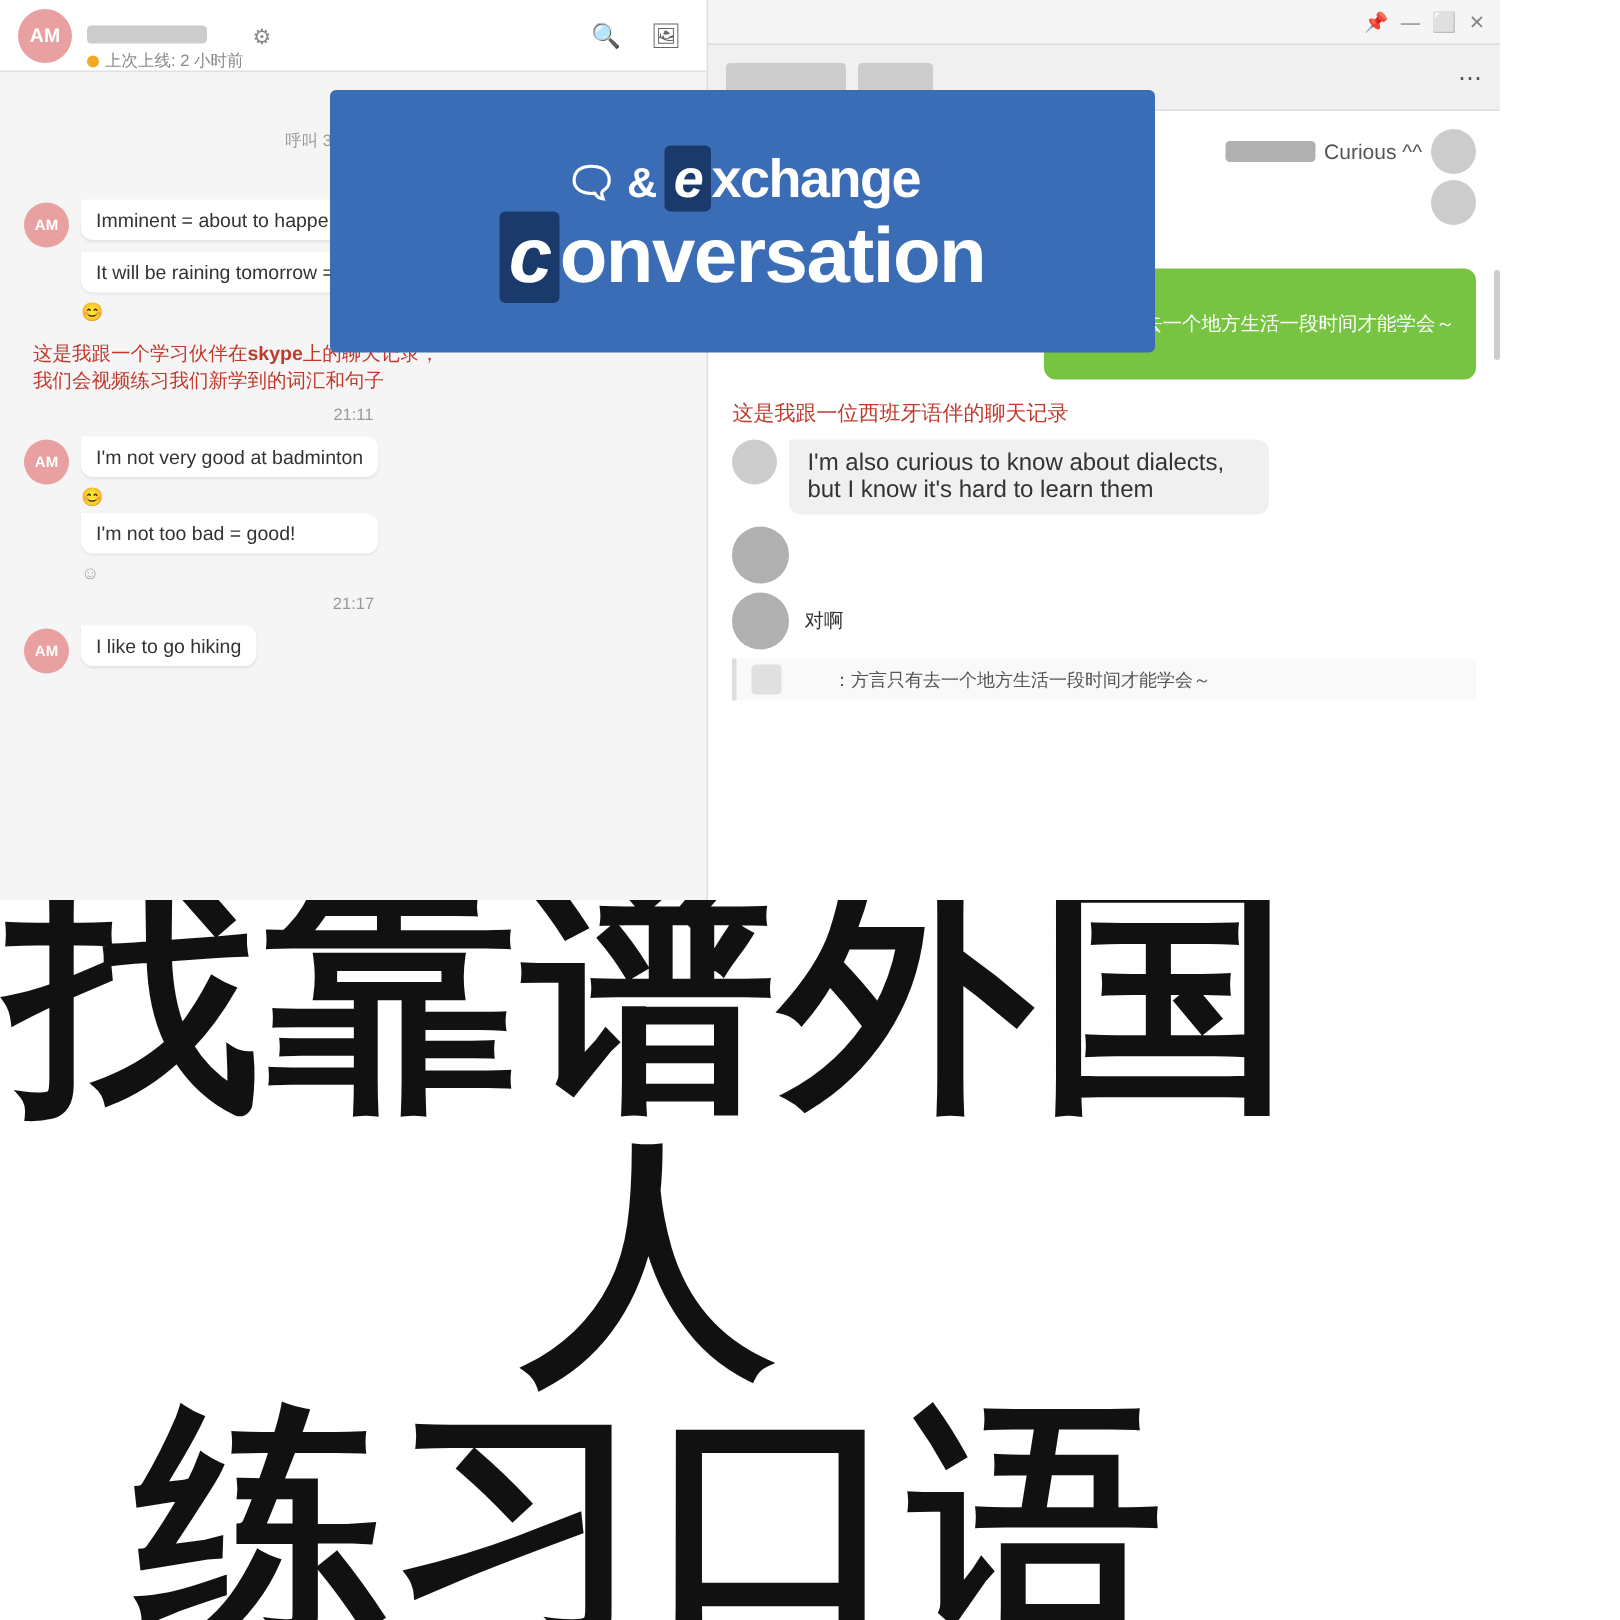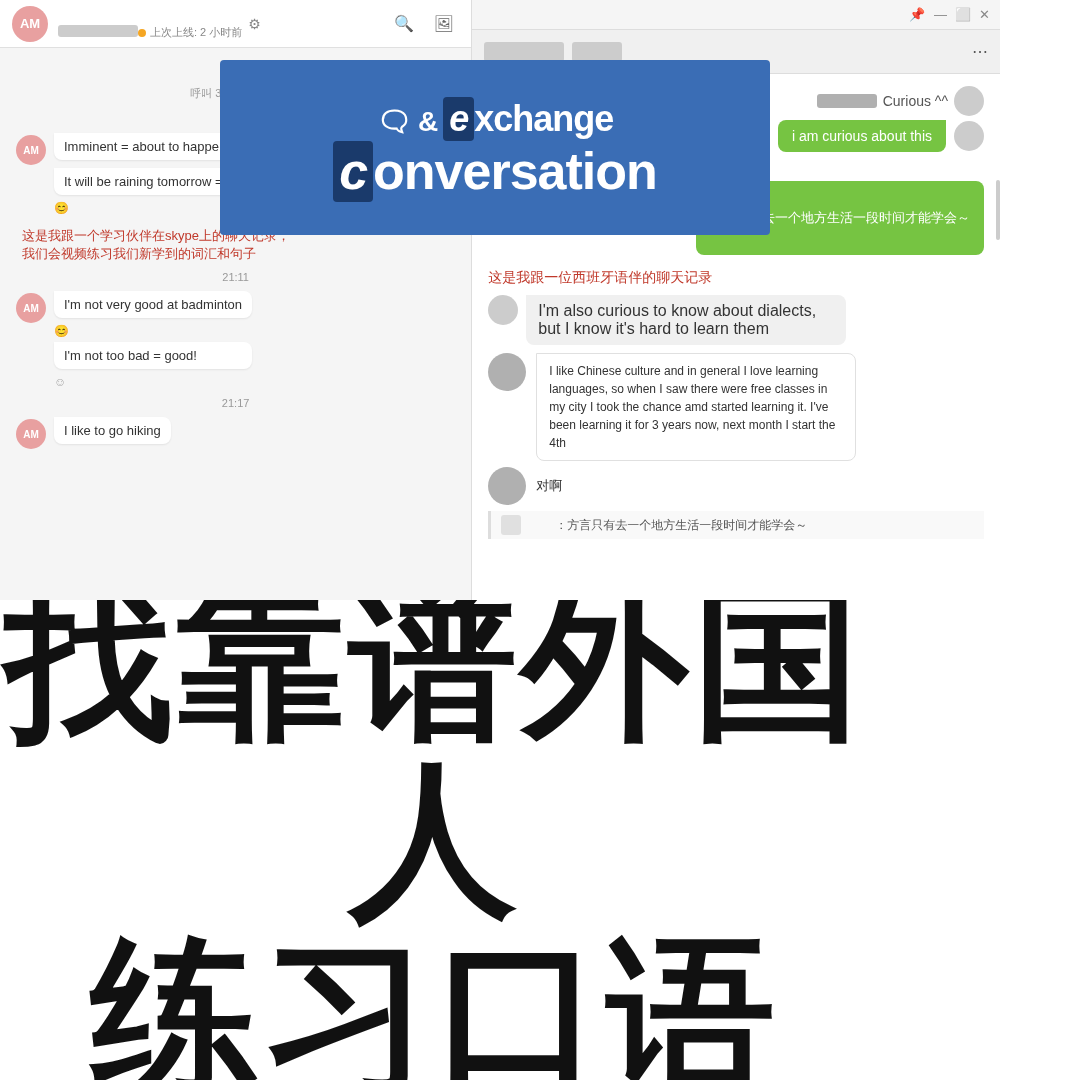--- a/index.html
+++ b/index.html
@@ -52,20 +52,21 @@
       align-items: center;
       justify-content: center;
       font-size: 13px;
       font-weight: bold;
       color: #fff;
       margin-right: 10px;
       flex-shrink: 0;
     }
     .user-info {
       display: flex;
+      flex-direction: column;
       margin-top: 18px;
     }
     .user-name-blur {
       width: 80px;
       height: 12px;
       background: #ccc;
       border-radius: 3px;
       margin-bottom: 4px;
     }
     .online-status {
@@ -202,21 +203,21 @@
       font-style: italic;
     }
 
     
     .red-annotation {
       color: #c0392b;
       font-size: 13px;
       margin: 12px 0 8px 6px;
     }
     .red-annotation .bold {
-      font-weight: normal;
+      font-weight: bold;
     }
 
     
     .right-panel {
       width: 570px;
       height: 600px;
       background: #fff;
       position: relative;
       overflow: hidden;
     }
@@ -565,21 +566,20 @@
     <div class="right-messages">
 
 
       <div class="curious-line">
         <div class="curious-blur"></div>
         <span class="curious-text">Curious ^^</span>
         <div class="curious-avatar"></div>
       </div>
 
       <div class="bubble-row-right" style="margin-bottom:6px;">
-        <div class="bubble-green">i am curious about this</div>
         <div class="avatar-blur"></div>
       </div>
 
       <div class="why-line">
         <div class="why-blur"></div>
         <span class="why-text">: Why are you learning Chinese?</span>
       </div>
 
       <div style="display:flex;justify-content:flex-end;margin-bottom:6px;">
         <div class="dialect-bubble">方言只有去一个地方生活一段时间才能学会～</div>
@@ -587,21 +587,20 @@
 
       <div class="red-annotation-right">这是我跟一位西班牙语伴的聊天记录</div>
 
       <div class="also-curious-wrap">
         <div style="width:30px;height:30px;border-radius:50%;background:#ccc;margin-right:8px;flex-shrink:0;"></div>
         <div class="also-curious-bubble">I'm also curious to know about dialects, but I know it's hard to learn them</div>
       </div>
 
       <div class="spanish-section">
         <div class="spanish-avatar"></div>
-        <div class="spanish-bubble">I like Chinese culture and in general I love learning languages, so when I saw there were free classes in my city I took the chance amd started learning it. I've been learning it for 3 years now, next month I start the 4th</div>
       </div>
 
       <div class="duia-row">
         <div class="duia-avatar"></div>
         <span class="duia-text">对啊</span>
       </div>
 
       <div class="bottom-quote">
         <div class="bq-icon"></div>
         <span>：方言只有去一个地方生活一段时间才能学会～</span>

